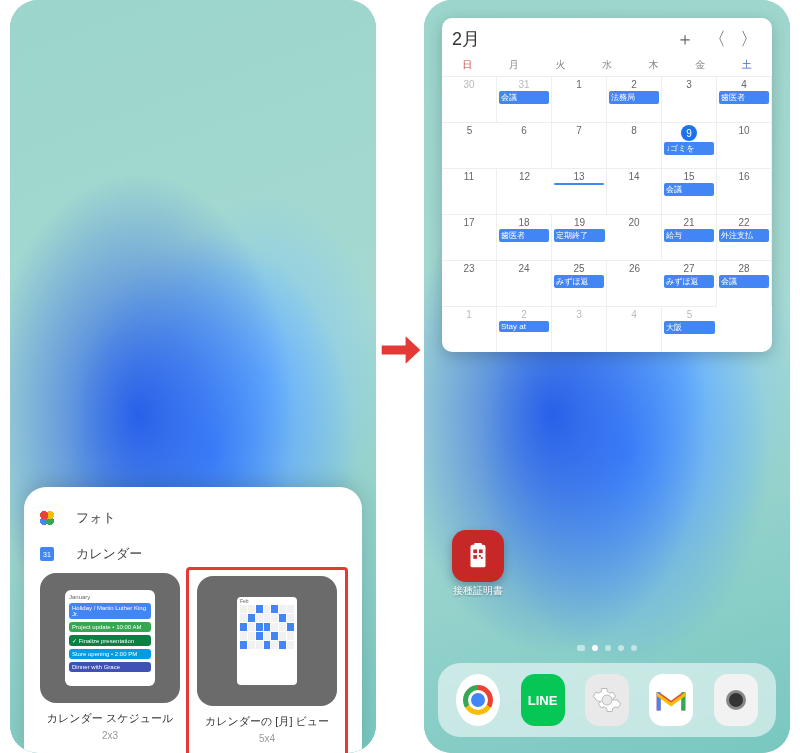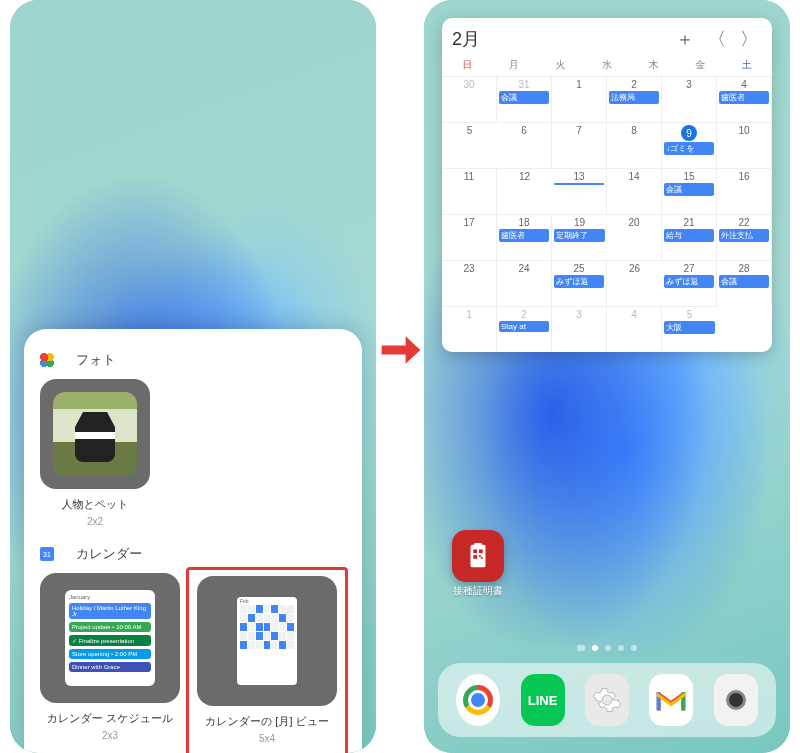--- a/index.html
+++ b/index.html
@@ -180,27 +180,20 @@
 <body>
 
 <div class="phone phone-left">
   <div class="wallpaper"></div>
 
   <div class="picker">
     <div class="picker-section-label">
       <span class="photos-icon"></span>
       <span>フォト</span>
     </div>
-    <div class="widget-block" style="align-items:flex-start; width:110px;">
-      <div class="widget-tile">
-        <div class="photos-preview"></div>
-      </div>
-      <div class="widget-title" style="align-self:center;">人物とペット</div>
-      <div class="widget-sub" style="align-self:center;">2x2</div>
-    </div>
 
     <div class="picker-section-label" style="margin-top:18px;">
       <span class="gcal-icon"></span>
       <span>カレンダー</span>
     </div>
 
     <div class="cal-row">
       <div class="widget-block">
         <div class="widget-tile" style="width:140px;height:130px;">
           <div class="cal-schedule-preview">

